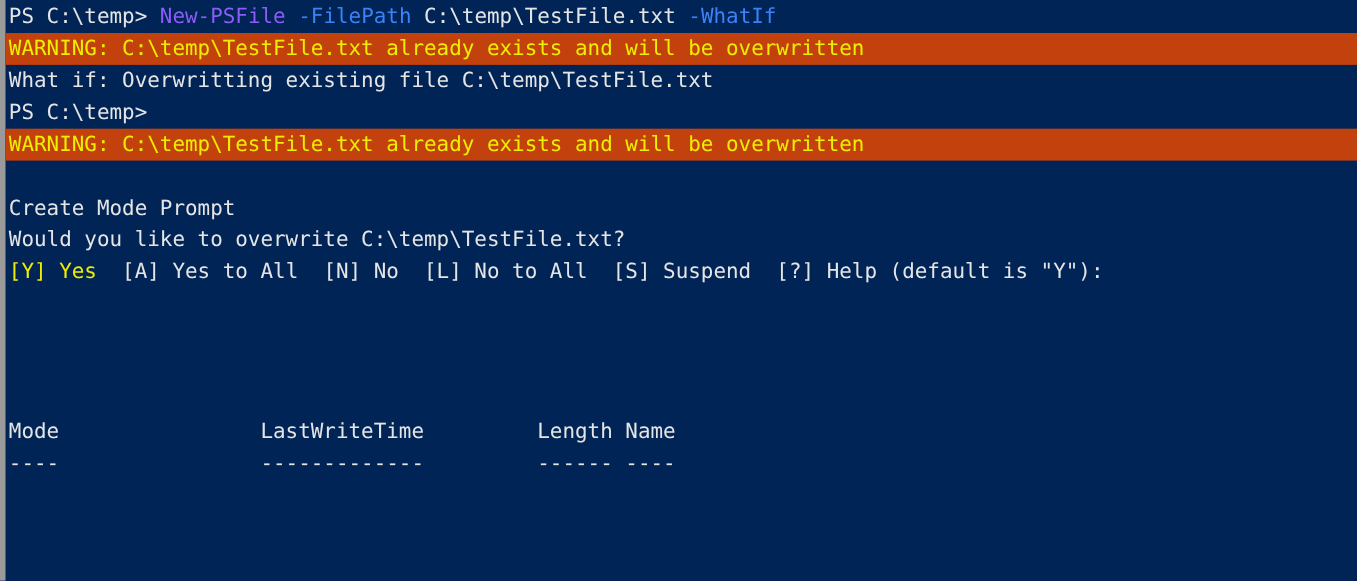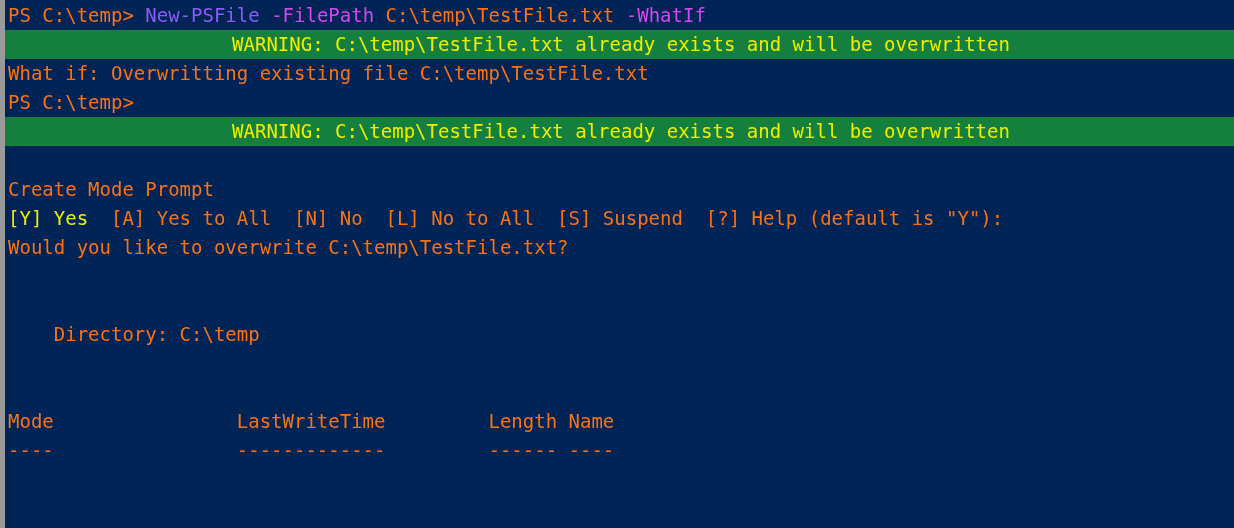--- a/index.html
+++ b/index.html
@@ -33,45 +33,43 @@
   .line {
     height: 29px;
     line-height: 29px;
     white-space: pre;
     color: #ccd7e8;
     padding-left: 3px;
     letter-spacing: 0px;
     font-variant-ligatures: none;
   }
   .line.warning {
-    background: #15803d;
+    background: #c2410c;
     color: #EEEE00;
-    text-align: center;
   }
-  .seg-white { color: #f97316; text-align: center; }
+  .seg-white { color: #e5e5e5; text-align: center; }
   .seg-command { color: #8b5cf6; }
-  .seg-param { color: #d946ef; }
+  .seg-param { color: #3b82f6; }
   .seg-warn { color: #EEEE00; }
   .seg-choice-default { color: #EEEE00; }
 </style>
 </head>
 <body>
 
 <div id="console">
   <div id="lines">
       <div class="line"><span class="seg-white">PS C:\temp&gt; </span><span class="seg-command">New-PSFile</span><span class="seg-white"> </span><span class="seg-param">-FilePath</span><span class="seg-white"> C:\temp\TestFile.txt </span><span class="seg-param">-WhatIf</span></div>
       <div class="line warning"><span class="seg-warn">WARNING: C:\temp\TestFile.txt already exists and will be overwritten</span></div>
       <div class="line"><span class="seg-white">What if: Overwritting existing file C:\temp\TestFile.txt</span></div>
       <div class="line"><span class="seg-white">PS C:\temp&gt;</span></div>
       <div class="line warning"><span class="seg-warn">WARNING: C:\temp\TestFile.txt already exists and will be overwritten</span></div>
       <div class="line"><span class="seg-white"> </span></div>
       <div class="line"><span class="seg-white">Create Mode Prompt</span></div>
+      <div class="line"><span class="seg-white">Would you like to overwrite C:\temp\TestFile.txt?</span></div>
       <div class="line"><span class="seg-choice-default">[Y] Yes</span><span class="seg-white">  [A] Yes to All  [N] No  [L] No to All  [S] Suspend  [?] Help (default is "Y"):</span></div>
-      <div class="line"><span class="seg-white">Would you like to overwrite C:\temp\TestFile.txt?</span></div>
       <div class="line"><span class="seg-white"> </span></div>
       <div class="line"><span class="seg-white"> </span></div>
-      <div class="line"><span class="seg-white">    Directory: C:\temp</span></div>
       <div class="line"><span class="seg-white"> </span></div>
       <div class="line"><span class="seg-white"> </span></div>
       <div class="line"><span class="seg-white">Mode                LastWriteTime         Length Name</span></div>
       <div class="line"><span class="seg-white">----                -------------         ------ ----</span></div>
     </div>
 </div>
 
 </body></html>

